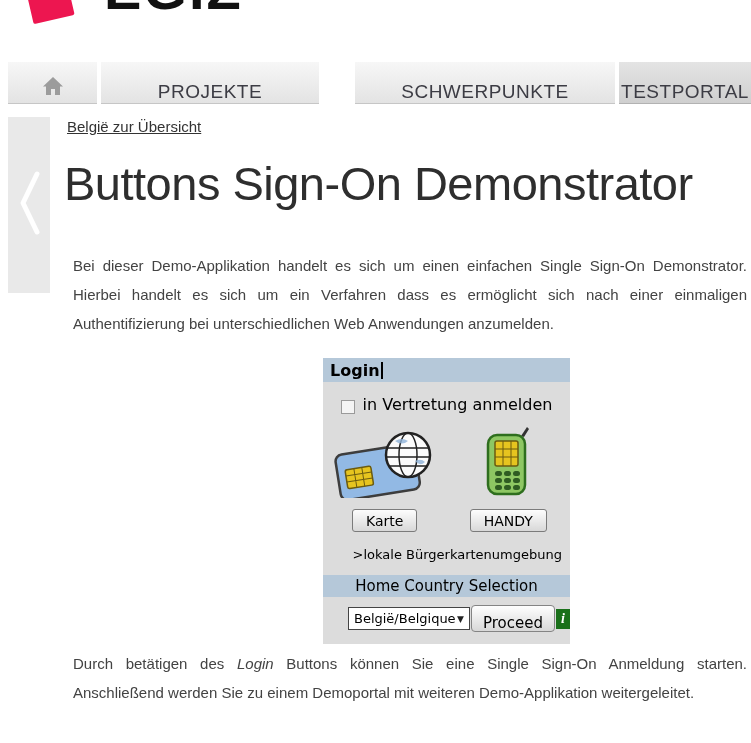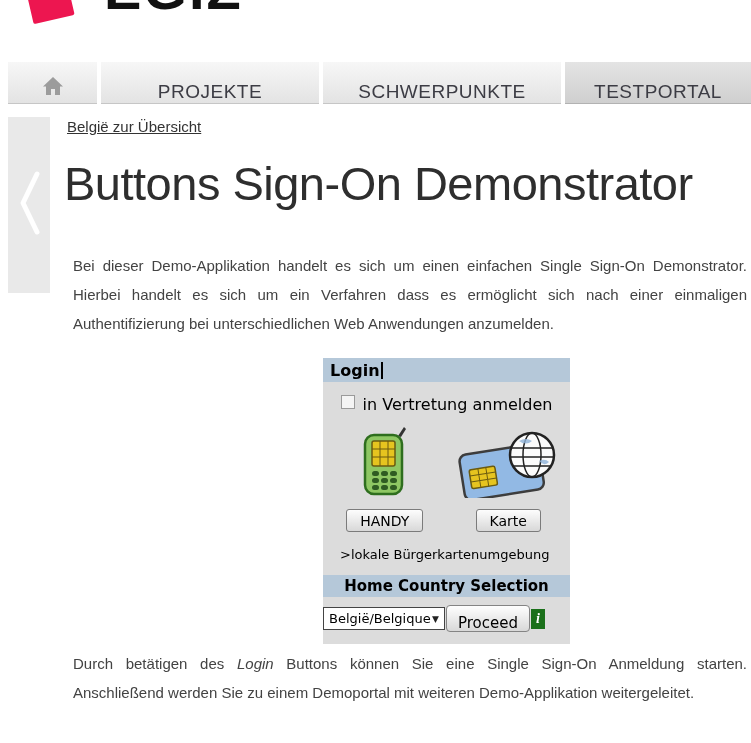--- a/index.html
+++ b/index.html
@@ -21,21 +21,21 @@
   
   .nav{position:absolute;left:8px;top:62px;width:743px;height:42px;display:flex;gap:4px;}
   .nav-cell{
     height:42px;display:flex;align-items:flex-end;justify-content:center;
     background:linear-gradient(#f7f7f7,#e3e3e3);
     border-bottom:1px solid #c6c6c6;box-sizing:border-box;
     font-size:19px;letter-spacing:.5px;color:#3c3c44;cursor:pointer;
   }
   .nav-home{width:89px;}
   .nav-c1{width:218px;}
-  .nav-c2{width:238px;}
+  .nav-c2{width:260px;margin-left:32px;}
   .nav-c3{flex:1;background:linear-gradient(#e4e4e4,#cfcfcf);border-bottom:1px solid #b2b2b2;}
   
   .back-strip{
     position:absolute;left:8px;top:117px;width:42px;height:176px;
     background:#e9e9e9;display:flex;align-items:center;justify-content:center;cursor:pointer;
   }
   
   .back-link{
     position:absolute;left:67px;top:118px;font-size:15px;color:#333;
     text-decoration:underline;cursor:pointer;
@@ -55,44 +55,44 @@
     position:absolute;left:323px;top:358px;width:247px;
     font-family:"DejaVu Sans",sans-serif;
   }
   .login-header{
     height:24px;background:#b5c8d9;display:flex;align-items:center;
     padding-left:7px;font-size:16px;font-weight:bold;color:#000;
   }
   .caret{display:inline-block;width:2px;height:17px;background:#000;margin-left:1px;}
   .login-body{background:#dcdcdc;padding-top:13px;}
   .chk-row{
-    display:flex;align-items:flex-start;justify-content:center;gap:8px;
+    display:flex;align-items:flex-end;justify-content:center;gap:8px;
     font-size:16px;color:#000;margin-bottom:12px;
   }
   .checkbox{
     width:14px;height:14px;background:#f4f4f4;border:1px solid #9a9a9a;
     box-sizing:border-box;cursor:pointer;
   }
   .icon-row{display:flex;align-items:flex-end;}
   .icon-col{width:50%;display:flex;flex-direction:column;align-items:center;}
   .mini-btn{
     margin-top:7px;background:linear-gradient(#fdfdfd,#d8d8d8);
     border:1px solid #7b7b7b;border-radius:3px;height:23px;
     font-family:"DejaVu Sans",sans-serif;font-size:14px;color:#000;
     padding:0 13px;cursor:pointer;
   }
   .local-link{
-    text-align:left;font-size:13px;color:#000;padding:15px 17px 13px;cursor:pointer;
+    text-align:right;font-size:13px;color:#000;padding:15px 8px 13px;cursor:pointer;
   }
   .country-header{
     height:22px;line-height:22px;background:#b5c8d9;text-align:center;
-    font-size:15px;font-weight:bold;color:#000;
+    font-size:15px;font-weight:normal;color:#000;
   }
   .country-row{
-    background:#dcdcdc;display:flex;align-items:center;justify-content:flex-start;
+    background:#dcdcdc;display:flex;align-items:center;justify-content:flex-end;
     gap:1px;padding:8px 0 12px;
   }
   .select{
     width:122px;height:23px;background:#fff;border:1px solid #444;box-sizing:border-box;
     display:flex;align-items:center;font-size:13px;color:#000;
     padding:0 5px;cursor:pointer;
   }
   .select .arrow{margin-left:auto;font-size:9px;color:#222;}
   .proceed-btn{
     height:27px;background:linear-gradient(#fefefe,#d8d8d8);
@@ -156,20 +156,37 @@
   <div class="login-header">
     <span>Login</span>
     <span class="caret"></span>
   </div>
   <div class="login-body">
     <div class="chk-row">
       <span class="checkbox"></span>
       <span>in Vertretung anmelden</span>
     </div>
     <div class="icon-row">
+      <div class="icon-col">
+        <span>
+          <svg width="103" height="68" viewBox="0 0 103 68">
+            <g transform="rotate(-9 45 44)">
+              <rect x="5" y="19" width="80" height="46" rx="7" fill="#92b9e4" stroke="#3d3d3d" stroke-width="2.5"></rect>
+              <rect x="13" y="35" width="26" height="19" rx="2" fill="#e6c41f" stroke="#6b5b10" stroke-width="1.5"></rect>
+              <path d="M13 41 h26 M13 47 h26 M22 35 v19 M30 35 v19" stroke="#6b5b10" stroke-width="1" fill="none"></path>
+            </g>
+            <circle cx="75" cy="25" r="22" fill="#fbfbfb" stroke="#222" stroke-width="2.5"></circle>
+            <ellipse cx="75" cy="25" rx="9" ry="22" fill="none" stroke="#222" stroke-width="1.5"></ellipse>
+            <path d="M54 18 h42 M53 27 h44 M56 36 h38" stroke="#222" stroke-width="1.5" fill="none"></path>
+            <path d="M62 11 q7 -4 13 0 q-6 5 -13 0 Z" fill="#8fb3d9" opacity="0.8"></path>
+            <path d="M82 31 q6 -3 10 1 q-5 5 -10 -1 Z" fill="#8fb3d9" opacity="0.8"></path>
+          </svg>
+        </span>
+        <button class="mini-btn">Karte</button>
+      </div>
       <div class="icon-col">
         <span>
           <svg width="48" height="72" viewBox="0 0 48 72">
             <path d="M37 10 L43 1 L45 3 L40 11" fill="#333"></path>
             <rect x="4" y="9" width="37" height="59" rx="9" fill="#8ec763" stroke="#2e6e1e" stroke-width="2.5"></rect>
             <rect x="11" y="15" width="23" height="25" rx="2" fill="#e6c41f" stroke="#6b5b10" stroke-width="1.5"></rect>
             <path d="M11 23 h23 M11 31 h23 M19 15 v25 M27 15 v25" stroke="#6b5b10" stroke-width="1" fill="none"></path>
             <g fill="#2f5c22">
               <rect x="11" y="45" width="7" height="5" rx="2.5"></rect>
                 <rect x="20" y="45" width="7" height="5" rx="2.5"></rect>
@@ -178,37 +195,20 @@
                 <rect x="20" y="52" width="7" height="5" rx="2.5"></rect>
                 <rect x="29" y="52" width="7" height="5" rx="2.5"></rect>
               <rect x="11" y="59" width="7" height="5" rx="2.5"></rect>
                 <rect x="20" y="59" width="7" height="5" rx="2.5"></rect>
                 <rect x="29" y="59" width="7" height="5" rx="2.5"></rect>
             </g>
           </svg>
         </span>
         <button class="mini-btn">HANDY</button>
       </div>
-      <div class="icon-col">
-        <span>
-          <svg width="103" height="68" viewBox="0 0 103 68">
-            <g transform="rotate(-9 45 44)">
-              <rect x="5" y="19" width="80" height="46" rx="7" fill="#92b9e4" stroke="#3d3d3d" stroke-width="2.5"></rect>
-              <rect x="13" y="35" width="26" height="19" rx="2" fill="#e6c41f" stroke="#6b5b10" stroke-width="1.5"></rect>
-              <path d="M13 41 h26 M13 47 h26 M22 35 v19 M30 35 v19" stroke="#6b5b10" stroke-width="1" fill="none"></path>
-            </g>
-            <circle cx="75" cy="25" r="22" fill="#fbfbfb" stroke="#222" stroke-width="2.5"></circle>
-            <ellipse cx="75" cy="25" rx="9" ry="22" fill="none" stroke="#222" stroke-width="1.5"></ellipse>
-            <path d="M54 18 h42 M53 27 h44 M56 36 h38" stroke="#222" stroke-width="1.5" fill="none"></path>
-            <path d="M62 11 q7 -4 13 0 q-6 5 -13 0 Z" fill="#8fb3d9" opacity="0.8"></path>
-            <path d="M82 31 q6 -3 10 1 q-5 5 -10 -1 Z" fill="#8fb3d9" opacity="0.8"></path>
-          </svg>
-        </span>
-        <button class="mini-btn">Karte</button>
-      </div>
     </div>
     <div class="local-link">&gt;lokale Bürgerkartenumgebung</div>
   </div>
   <div class="country-header">Home Country Selection</div>
   <div class="country-row">
     <div class="select">
       <span>België/Belgique</span>
       <span class="arrow">▼</span>
     </div>
     <button class="proceed-btn">Proceed</button>

